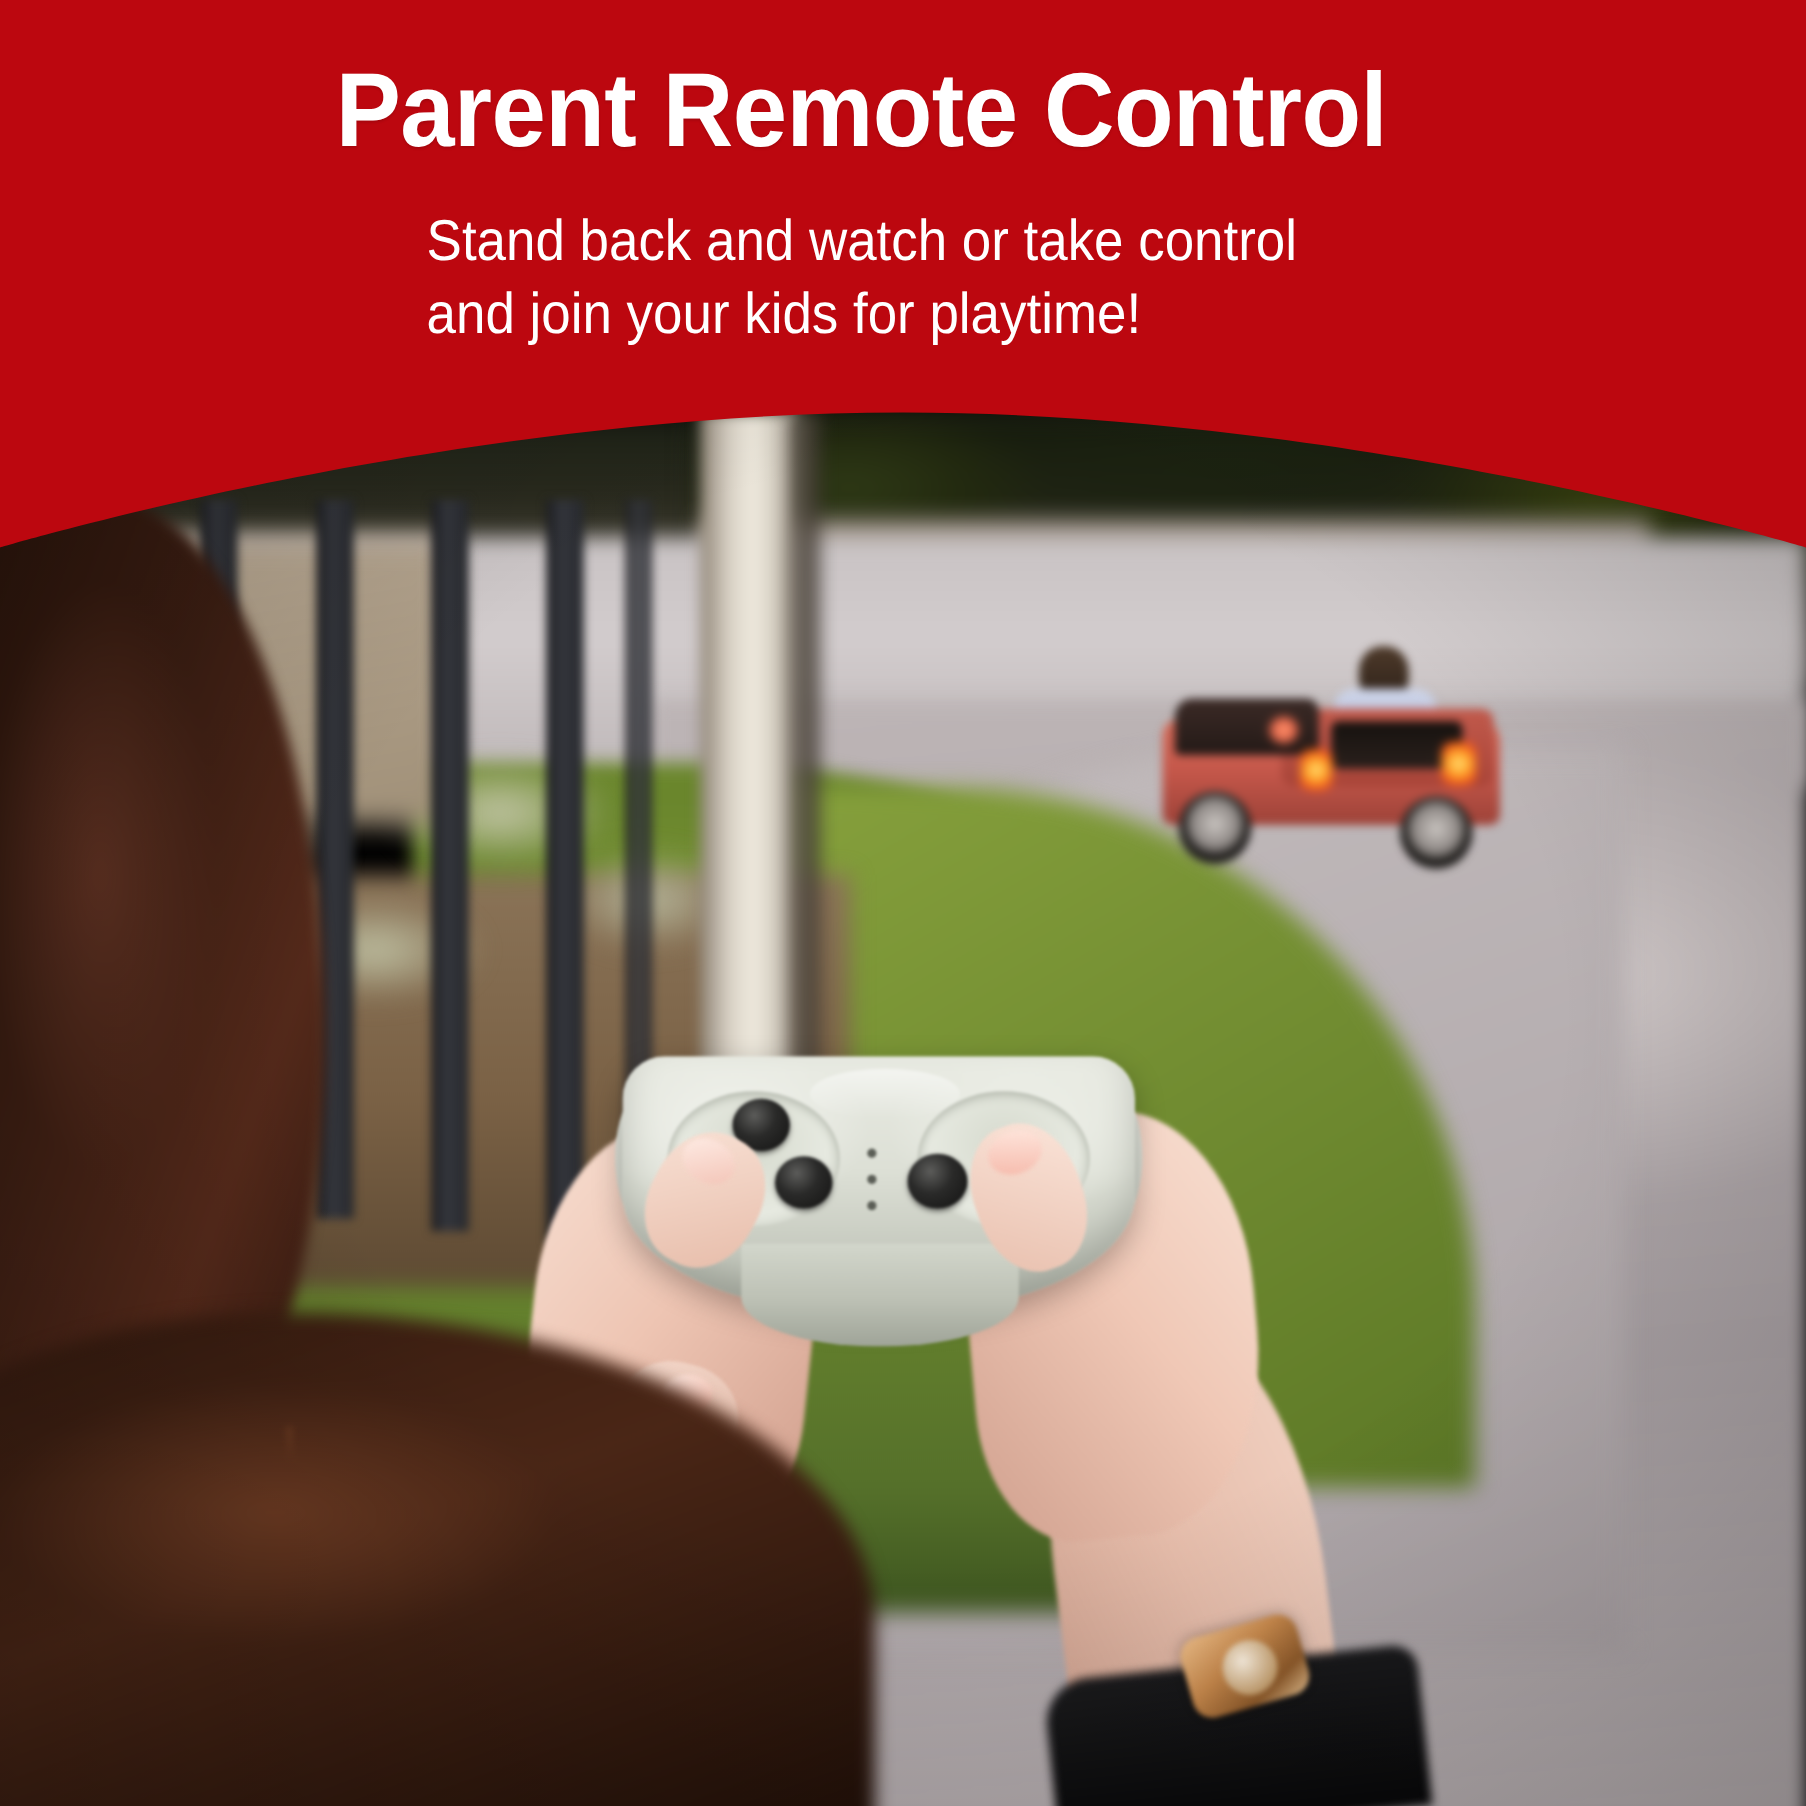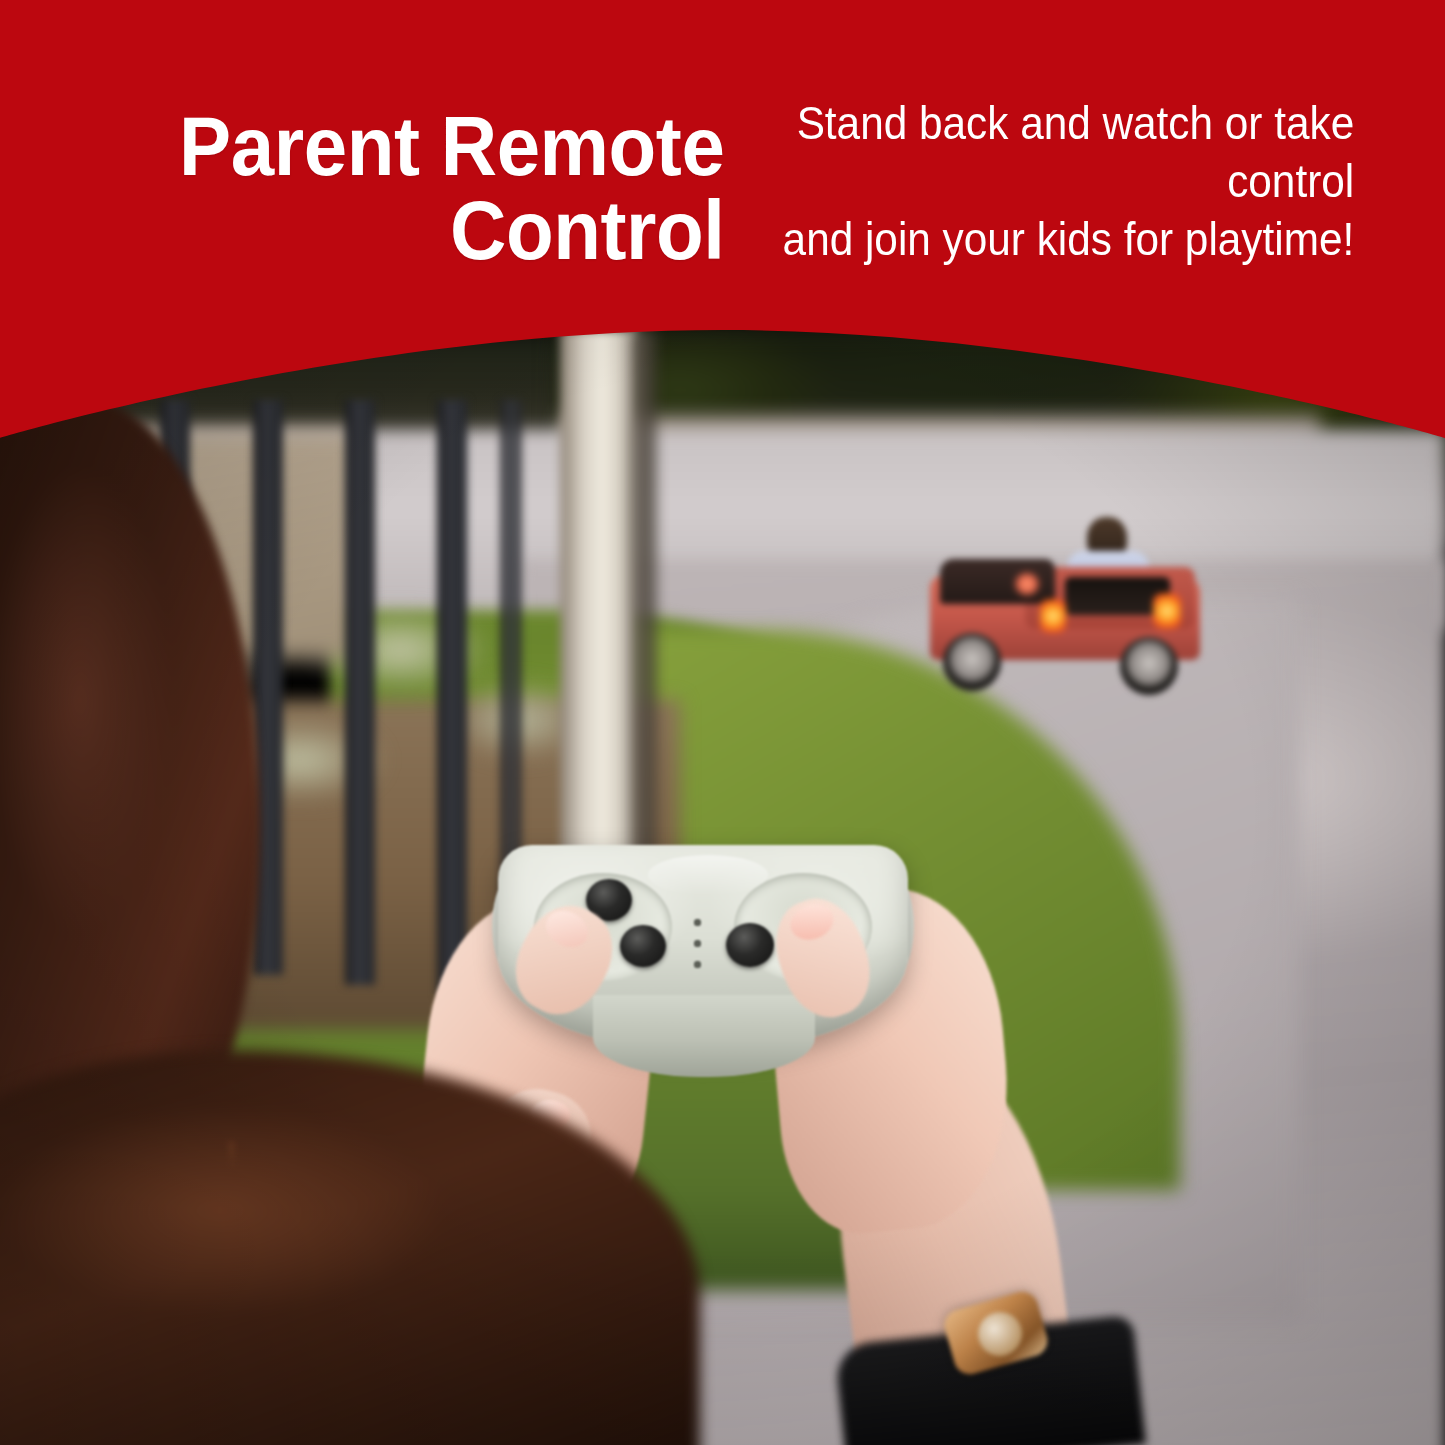--- a/index.html
+++ b/index.html
@@ -336,22 +336,22 @@
   
   #banner{
     position:absolute;left:0;top:0;width:1445px;height:440px;
     overflow:hidden;pointer-events:none;
   }
   #banner .fill{
     position:absolute;left:0;top:0;width:100%;height:100%;
   }
   #banner-text{
     position:absolute;left:0;top:0;width:1379px;height:330px;
-    display:flex;align-items:center;
-    text-align:right;color:#fff;
+    display:flex;flex-direction:column;align-items:center;
+    text-align:left;color:#fff;
   }
   #title{
     margin:0;padding:0;
     font-size:84px;line-height:1;font-weight:700;
     letter-spacing:-0.5px;
     margin-top:46px;
     transform:scaleX(.93);
     text-shadow:0 1px 2px rgba(0,0,0,.12);
   }
   #subtitle{

